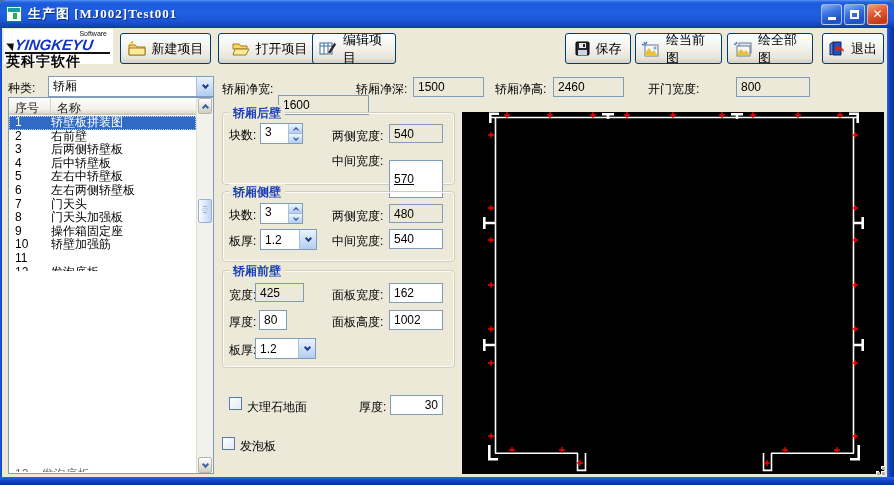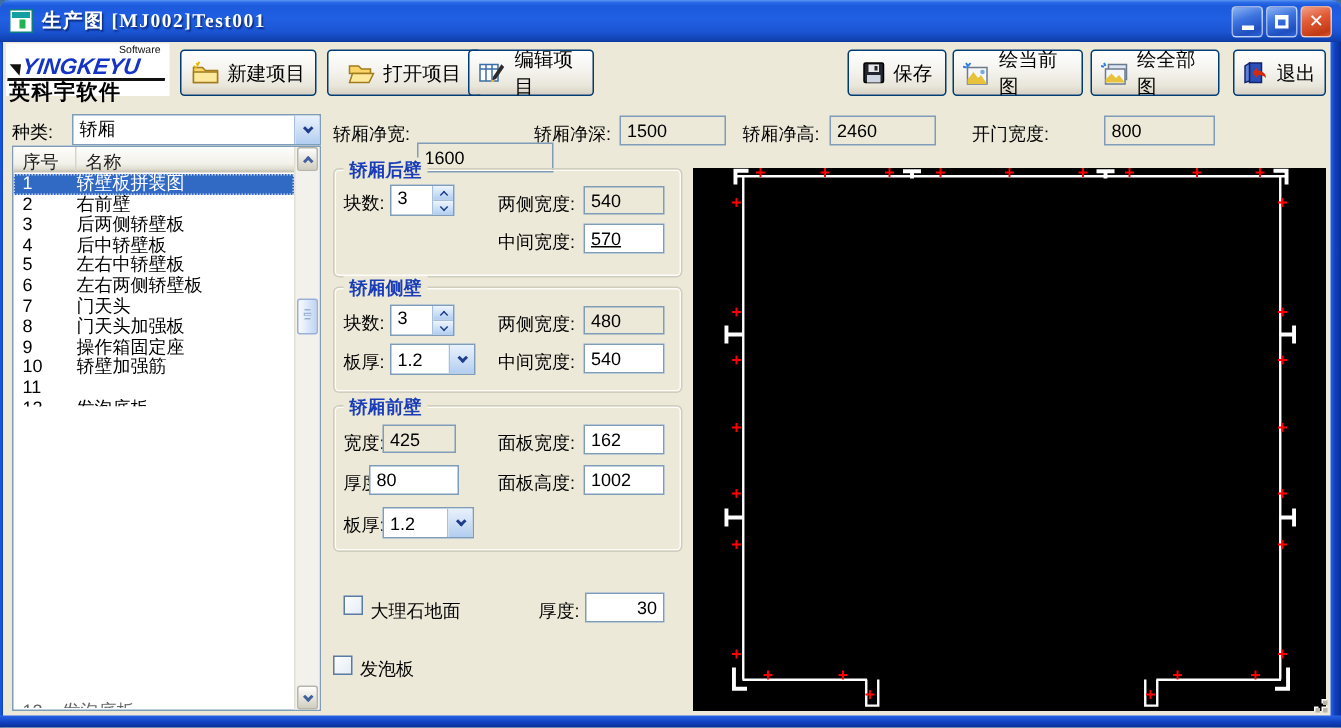--- a/index.html
+++ b/index.html
@@ -269,21 +269,21 @@
           <i class="chv" style="transform:rotate(-135deg);margin-top:2px;"></i>
         </span>
         <span class="sb">
           <i class="chv" style="transform:rotate(45deg);margin-top:-1px;"></i>
         </span>
       </span>
   </div>
   <span class="lbl" style="left:332px;top:128px;">两侧宽度:</span>
   <input class="fld ro" style="left: 389px; top: 124px; width: 54px; height: 19px;" readonly="" value="540">
   <span class="lbl" style="left:332px;top:153px;">中间宽度:</span>
-  <input class="fld" style="left: 389px; top: 149px; width: 54px; height: 20px; text-decoration: underline;" value="570">
+  <input class="fld" style="left: 389px; top: 160px; width: 54px; height: 38px; text-decoration: underline;" value="570">
 
   <div class="gbox" style="left:222px;top:191px;width:233px;height:71px;">
     <span class="gtitle">轿厢侧壁</span>
   </div>
   <span class="lbl" style="left:229px;top:207px;">块数:</span>
   <div class="spin" style="left:260px;top:203px;width:43px;height:21px;">
     <span class="val">3</span>
     <span class="btns">
         <span class="sb">
           <i class="chv" style="transform:rotate(-135deg);margin-top:2px;"></i>
@@ -306,21 +306,21 @@
   <input class="fld" style="left: 389px; top: 229px; width: 54px; height: 20px;" value="540">
 
   <div class="gbox" style="left:222px;top:270px;width:233px;height:98px;">
     <span class="gtitle">轿厢前壁</span>
   </div>
   <span class="lbl" style="left:229px;top:287px;">宽度:</span>
   <input class="fld ro" style="left: 255px; top: 283px; width: 49px; height: 19px;" readonly="" value="425">
   <span class="lbl" style="left:332px;top:287px;">面板宽度:</span>
   <input class="fld" style="left: 389px; top: 283px; width: 54px; height: 20px;" value="162">
   <span class="lbl" style="left:229px;top:314px;">厚度:</span>
-  <input class="fld" style="left: 246px; top: 310px; width: 60px; height: 20px;" value="80">
+  <input class="fld" style="left: 259px; top: 310px; width: 28px; height: 20px;" value="80">
   <span class="lbl" style="left:332px;top:314px;">面板高度:</span>
   <input class="fld" style="left: 389px; top: 310px; width: 54px; height: 20px;" value="1002">
   <span class="lbl" style="left:229px;top:342px;">板厚:</span>
   <div class="combo" style="left:255px;top:338px;width:61px;height:21px;">
     <span class="val">1.2</span>
     <span class="dropbtn">
         <i class="chv"></i>
       </span>
   </div>
 

